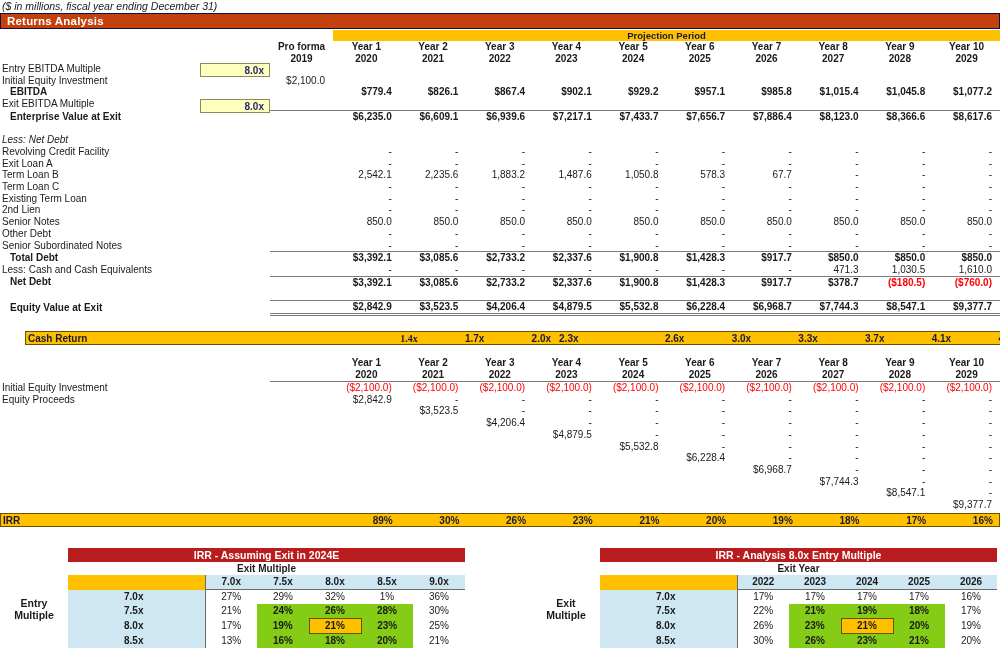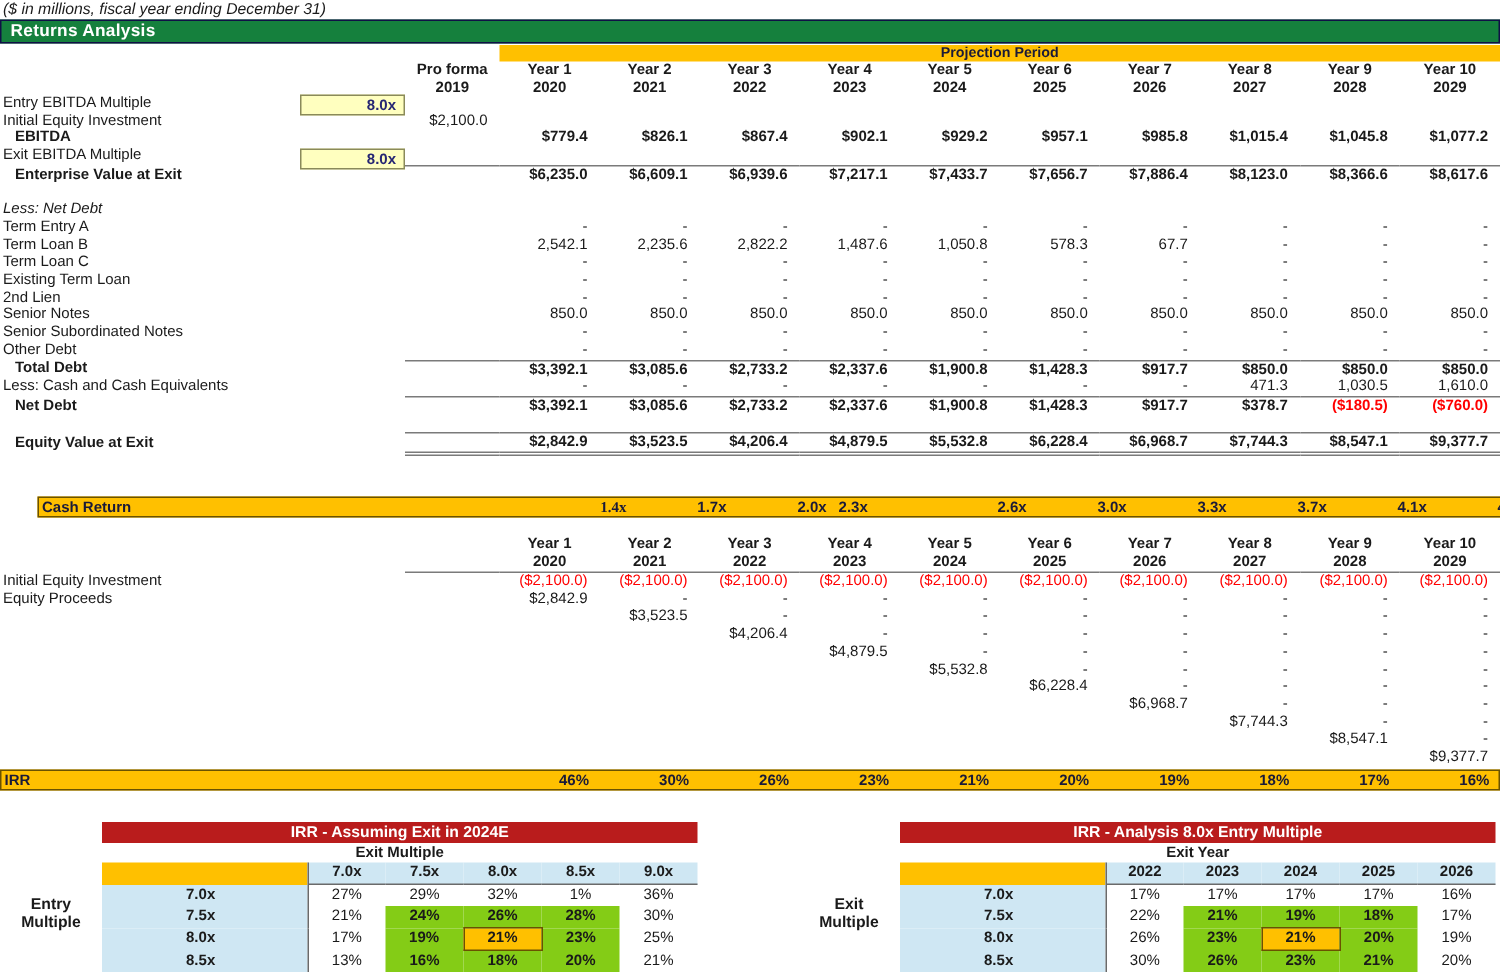--- a/index.html
+++ b/index.html
@@ -18,21 +18,21 @@
   
   #note{
     left:2px;top:0px;width:520px;height:13px;
     font-style:italic;font-size:10.5px;color:#1a1a1a;
     line-height:13px;
   }
 
   
   #section-header{
     left:0px;top:13px;width:1000px;height:16px;
-    background:#15803d;
+    background:#c2410c;
     border:1px solid #101046;
     box-sizing:border-box;
   }
   #section-header .t{
     position:absolute;left:6px;top:0px;line-height:14px;
     color:#ffffff;font-weight:bold;font-size:11.5px;
     letter-spacing:.2px;
   }
 
   
@@ -282,39 +282,53 @@
         <td class="num"></td>
         <td class="num"></td>
         <td class="num"></td>
         <td class="num"></td>
         <td class="num"></td>
         <td class="num"></td>
         <td class="num"></td>
         <td class="num"></td>
       </tr>
       <tr>
-        <td class="lbl">Term Entry A</td>
+        <td class="lbl">Revolving Credit Facility</td>
+        <td class="num"></td>
+        <td class="num">-</td>
+        <td class="num">-</td>
+        <td class="num">-</td>
+        <td class="num">-</td>
+        <td class="num">-</td>
+        <td class="num">-</td>
+        <td class="num">-</td>
+        <td class="num">-</td>
+        <td class="num">-</td>
+        <td class="num">-</td>
+      </tr>
+      <tr>
+        <td class="lbl">Exit Loan A</td>
         <td class="num"></td>
         <td class="num">-</td>
         <td class="num">-</td>
         <td class="num">-</td>
         <td class="num">-</td>
         <td class="num">-</td>
         <td class="num">-</td>
         <td class="num">-</td>
         <td class="num">-</td>
         <td class="num">-</td>
         <td class="num">-</td>
       </tr>
       <tr>
         <td class="lbl">Term Loan B</td>
         <td class="num"></td>
         <td class="num">2,542.1</td>
         <td class="num">2,235.6</td>
-        <td class="num">2,822.2</td>
+        <td class="num">1,883.2</td>
         <td class="num">1,487.6</td>
         <td class="num">1,050.8</td>
         <td class="num">578.3</td>
         <td class="num">67.7</td>
         <td class="num">-</td>
         <td class="num">-</td>
         <td class="num">-</td>
       </tr>
       <tr>
         <td class="lbl">Term Loan C</td>
@@ -366,35 +380,35 @@
         <td class="num">850.0</td>
         <td class="num">850.0</td>
         <td class="num">850.0</td>
         <td class="num">850.0</td>
         <td class="num">850.0</td>
         <td class="num">850.0</td>
         <td class="num">850.0</td>
         <td class="num">850.0</td>
       </tr>
       <tr>
+        <td class="lbl">Other Debt</td>
+        <td class="num"></td>
+        <td class="num">-</td>
+        <td class="num">-</td>
+        <td class="num">-</td>
+        <td class="num">-</td>
+        <td class="num">-</td>
+        <td class="num">-</td>
+        <td class="num">-</td>
+        <td class="num">-</td>
+        <td class="num">-</td>
+        <td class="num">-</td>
+      </tr>
+      <tr>
         <td class="lbl">Senior Subordinated Notes</td>
-        <td class="num"></td>
-        <td class="num">-</td>
-        <td class="num">-</td>
-        <td class="num">-</td>
-        <td class="num">-</td>
-        <td class="num">-</td>
-        <td class="num">-</td>
-        <td class="num">-</td>
-        <td class="num">-</td>
-        <td class="num">-</td>
-        <td class="num">-</td>
-      </tr>
-      <tr>
-        <td class="lbl">Other Debt</td>
         <td class="num"></td>
         <td class="num">-</td>
         <td class="num">-</td>
         <td class="num">-</td>
         <td class="num">-</td>
         <td class="num">-</td>
         <td class="num">-</td>
         <td class="num">-</td>
         <td class="num">-</td>
         <td class="num">-</td>
@@ -748,21 +762,21 @@
         <col style="width: 66.7px;">
         <col style="width: 66.7px;">
         <col style="width: 66.7px;">
         <col style="width: 66.7px;">
         <col style="width: 66.7px;">
       </colgroup>
       <tbody>
         <tr>
           <td class="lbl" style="text-align: left; padding-left: 4px;">IRR</td>
           <td class="num"></td>
-          <td class="num" style="text-align: right; padding-right: 8px;">46%</td>
+          <td class="num" style="text-align: right; padding-right: 8px;">89%</td>
           <td class="num" style="text-align: right; padding-right: 8px;">30%</td>
           <td class="num" style="text-align: right; padding-right: 8px;">26%</td>
           <td class="num" style="text-align: right; padding-right: 8px;">23%</td>
           <td class="num" style="text-align: right; padding-right: 8px;">21%</td>
           <td class="num" style="text-align: right; padding-right: 8px;">20%</td>
           <td class="num" style="text-align: right; padding-right: 8px;">19%</td>
           <td class="num" style="text-align: right; padding-right: 8px;">18%</td>
           <td class="num" style="text-align: right; padding-right: 8px;">17%</td>
           <td class="num" style="text-align: right; padding-right: 8px;">16%</td>
         </tr>

